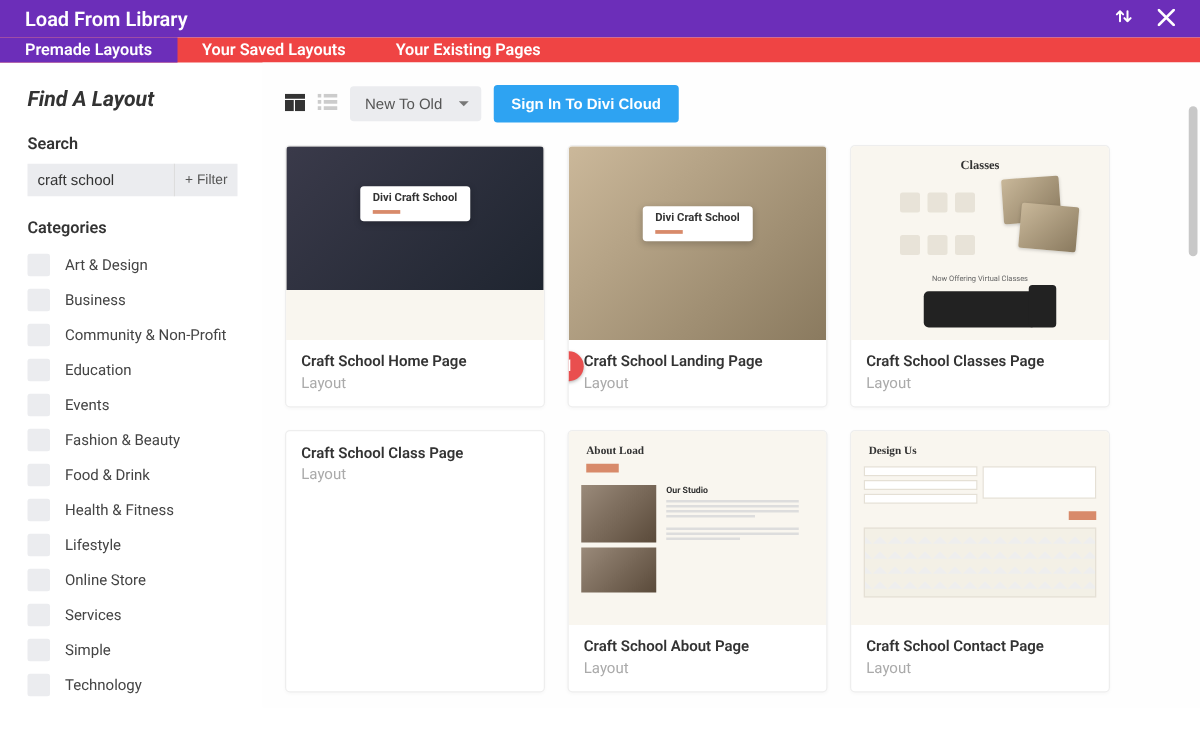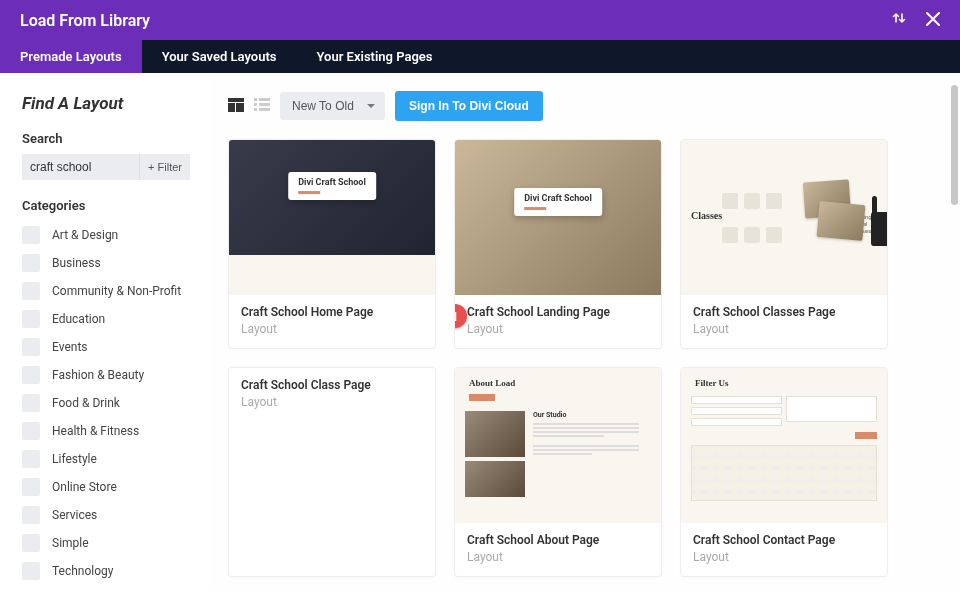--- a/index.html
+++ b/index.html
@@ -7,32 +7,32 @@
     font-family: -apple-system, BlinkMacSystemFont, "Segoe UI", Roboto, Helvetica, Arial, sans-serif;
     background: #fff;
     width: 960px;
     height: 595px;
     overflow: hidden;
     position: relative;
   }
   .header {
     background: #6c2eb9;
     color: #fff;
-    height: 40px;
+    height: 30px;
     display: flex;
     align-items: center;
     justify-content: space-between;
     padding: 0 20px;
   }
   .header-title { font-size: 16px; font-weight: 600; }
   .header-icons { display: flex; gap: 20px; align-items: center; }
   .header-icons svg { cursor: pointer; }
   .tabs {
-    background: #0f172a;
-    height: 33px;
+    background: #ef4444;
+    height: 20px;
     display: flex;
     align-items: stretch;
   }
   .tab {
     padding: 0 20px;
     display: flex;
     align-items: center;
     color: #fff;
     font-size: 13px;
     font-weight: 600;
@@ -222,21 +222,21 @@
   .th-bottom {
     height: 40px;
     background: #f9f6ef;
     display: flex;
     align-items: center;
     justify-content: center;
     font-size: 7px;
     color: #777;
     gap: 4px;
   }
-  .th-cream { background: #f9f6ef; position:absolute; inset:0; display:flex; flex-direction:row; align-items:center; padding:10px;}
+  .th-cream { background: #f9f6ef; position:absolute; inset:0; display:flex; flex-direction:column; align-items:center; padding:10px;}
   .th-cream .t-title { font-size:10px; font-weight:700; color:#333; margin-bottom:4px; font-family: Georgia, serif;}
   .th-cream .row { display:flex; gap:6px; margin:6px 0;}
   .th-cream .sq { width:16px; height:16px; background:#e8e3d8; border-radius:2px;}
   .th-cream .ph { width:46px; height:36px; background:linear-gradient(135deg,#c9b89a,#8a7a5f); border-radius:2px; transform: rotate(-4deg); box-shadow:0 1px 3px rgba(0,0,0,0.2);}
   .th-cream .sub { font-size:6px; color:#666; margin-top:4px;}
   .th-cream .device { width:90px; height:50px; background:#222; border-radius:4px; margin-top:6px; position:relative;}
   .th-cream .device::after{content:"";position:absolute;right:-16px;bottom:0;width:22px;height:34px;background:#222;border-radius:3px;}
   .th-white { background:#fff; position:absolute; inset:0; padding:14px 16px; display:flex; flex-direction:column; align-items:center;}
   .th-white .t-title { font-size:11px; font-weight:700; font-family: Georgia, serif; color:#333; margin-bottom:3px;}
   .th-white .t-sub { font-size:5px; color:#888; margin-bottom:5px;}
@@ -496,21 +496,21 @@
         </div>
         <div class="card-info">
           <div class="card-title">Craft School About Page</div>
           <div class="card-sub">Layout</div>
         </div>
       </div>
 
       <div class="card">
         <div class="card-thumb">
           <div class="th-contact">
-            <div class="t-title">Filter Us</div>
+            <div class="t-title">Design Us</div>
             <div class="form">
               <div class="fcol">
                   <div class="inp"></div>
                   <div class="inp"></div>
                   <div class="inp"></div>
                 </div>
               <div class="fcol">
                   <div class="ta"></div>
                 </div>
             </div>

